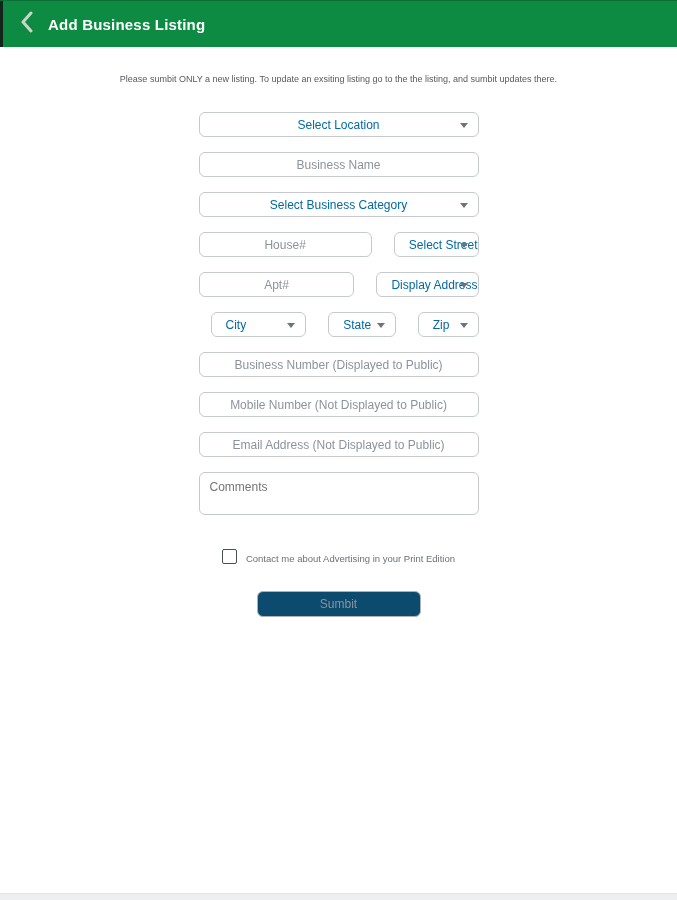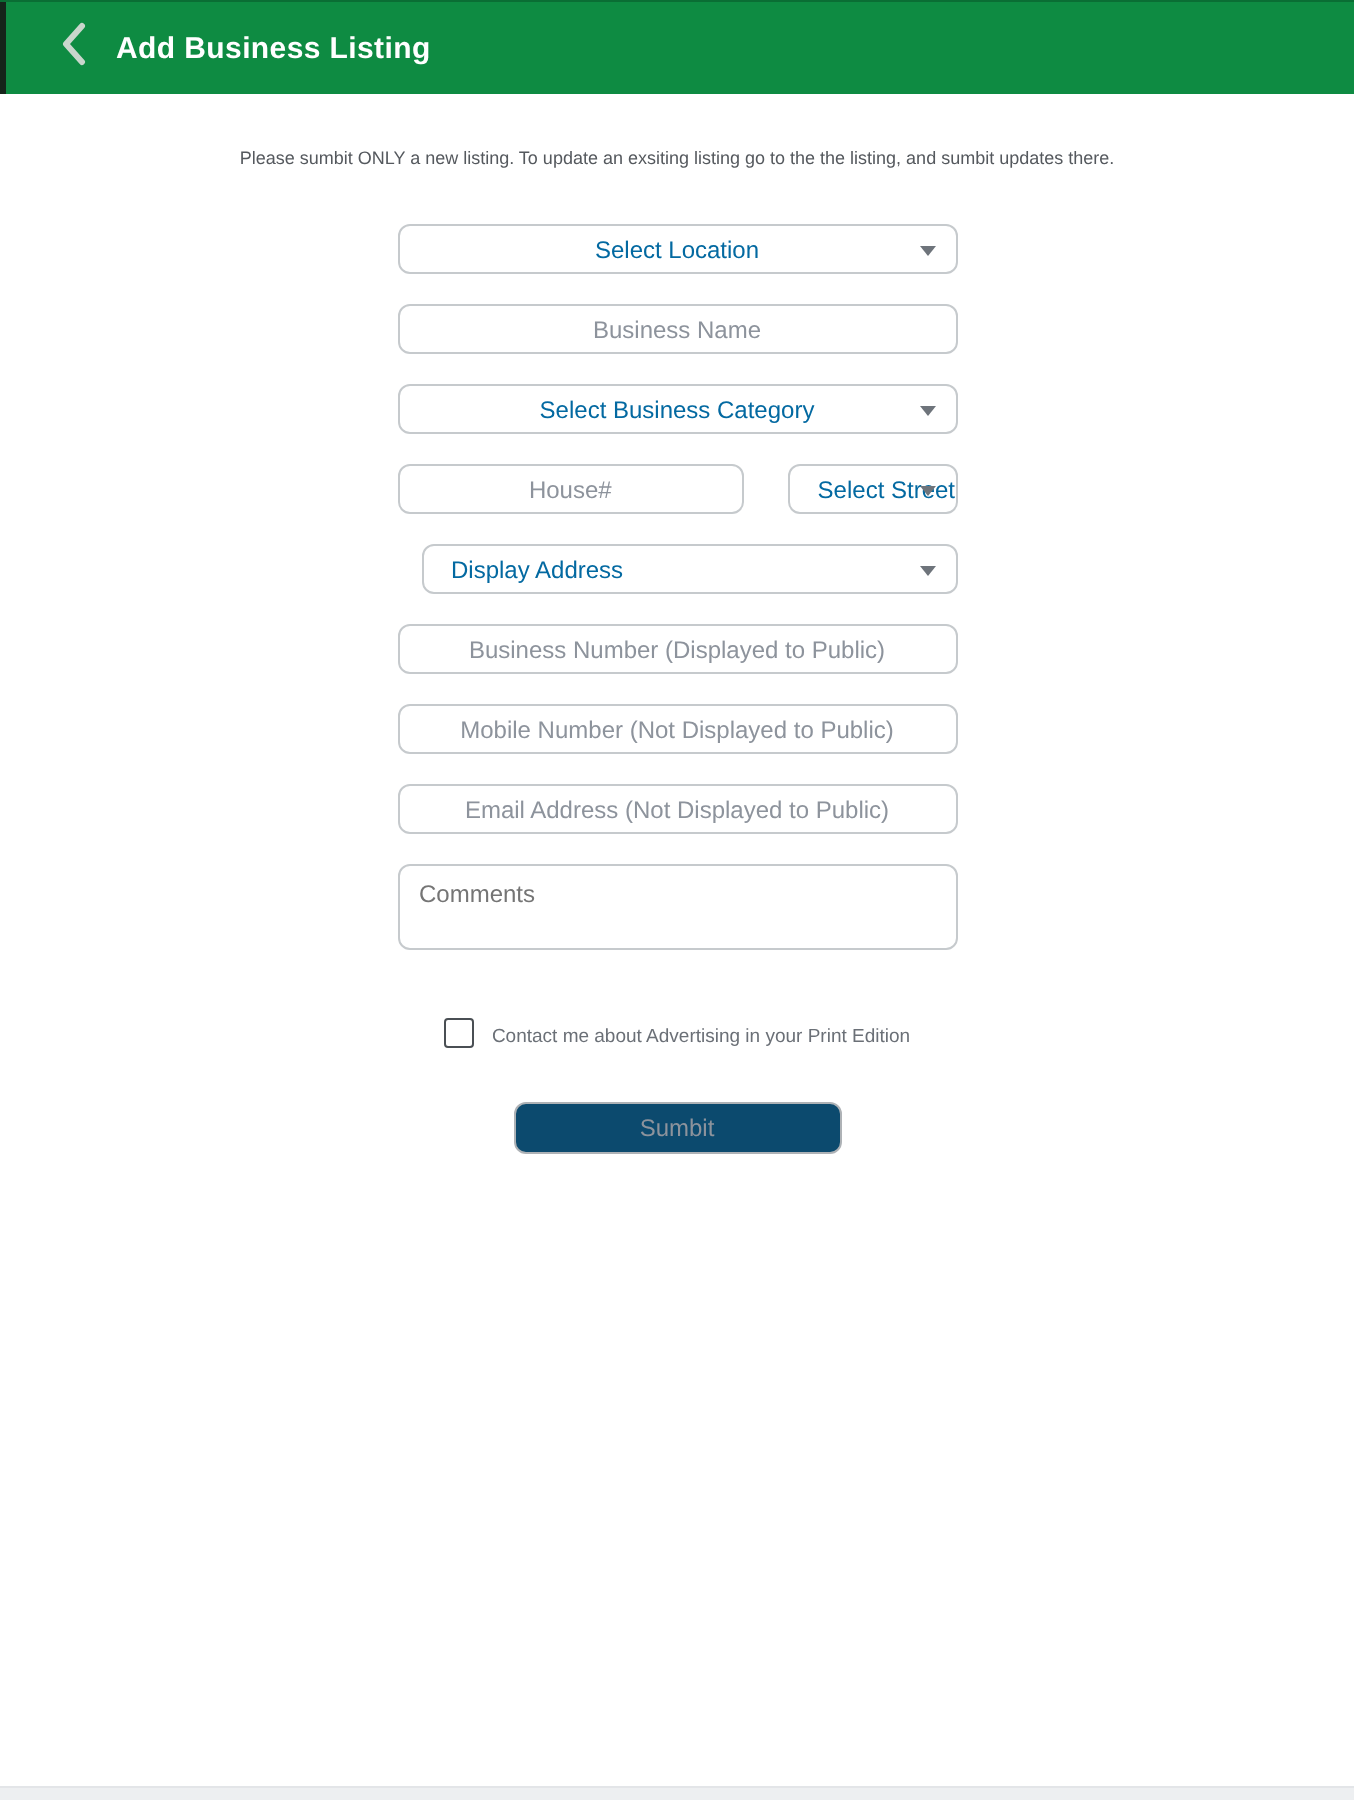--- a/index.html
+++ b/index.html
@@ -9,21 +9,21 @@
     background:#ffffff;
     position:relative;
     overflow:hidden;
   }
   
   .app-header {
     height:47px;
     background:#0e8b42;
     display:flex;
     align-items:center;
-    padding-left:23px;
+    padding-left:13px;
     position:relative;
     border-top:1px solid #0a6e34;
   }
   .header-edge {
     position:absolute; left:0; top:0; width:3px; height:100%;
     background:#15241a;
   }
   .back-btn {
     width:20px; height:26px;
     display:flex; align-items:center; justify-content:center;
@@ -184,26 +184,41 @@
 
   <div class="row">
     <input class="field w-house center-text" type="text" placeholder="House#" style="">
     <div class="field grow select left-sel">
       <span class="val">Select Street</span>
       <span class="arrow"></span>
     </div>
   </div>
 
   <div class="row">
+    <input class="field w-house center-text" type="text" placeholder="Apt#" style="">
     <div class="field grow select left-sel">
       <span class="val">Display Address</span>
       <span class="arrow"></span>
     </div>
   </div>
 
+  <div class="row">
+    <div class="field w-city select left-sel">
+      <span class="val">City</span>
+      <span class="arrow"></span>
+    </div>
+    <div class="field w-state select left-sel">
+      <span class="val">State</span>
+      <span class="arrow"></span>
+    </div>
+    <div class="field w-zip select left-sel">
+      <span class="val">Zip</span>
+      <span class="arrow"></span>
+    </div>
+  </div>
 
   <div class="row">
     <input class="field grow center-text" type="text" placeholder="Business Number (Displayed to Public)" style="">
   </div>
 
   <div class="row">
     <input class="field grow center-text" type="text" placeholder="Mobile Number (Not Displayed to Public)" style="">
   </div>
 
   <div class="row">

